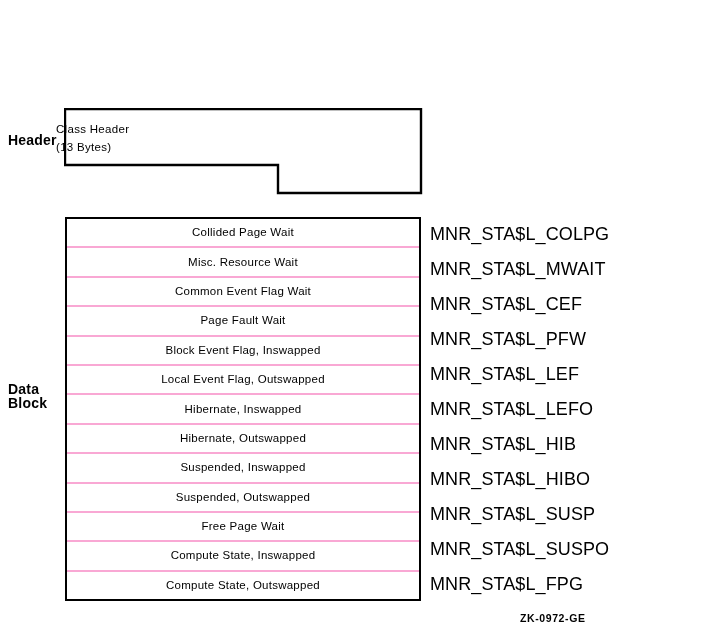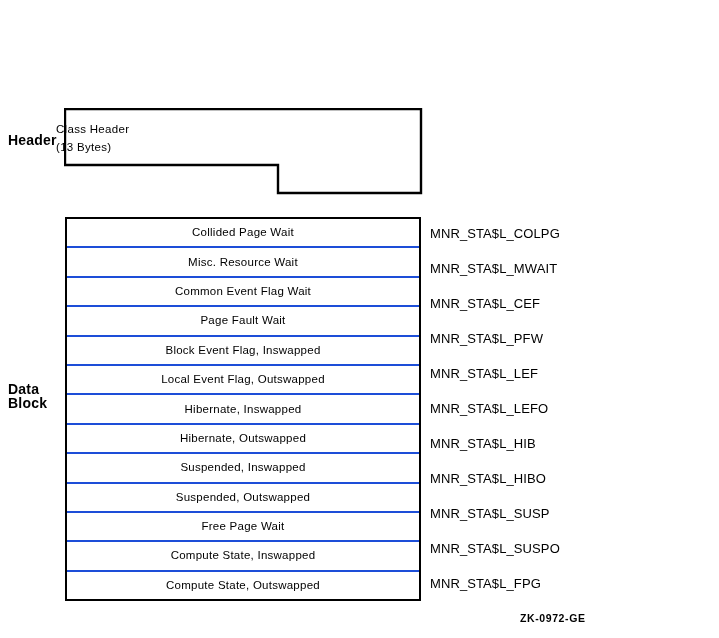--- a/index.html
+++ b/index.html
@@ -73,21 +73,21 @@
     top: 217px;
     width: 356px;
     height: 384px;
     border: 2px solid #000;
     box-sizing: border-box;
     display: flex;
     flex-direction: column;
   }
   .data-row {
     flex: 1 1 0;
-    border-bottom: 2px solid #1d4ed8;
+    border-bottom: 2px solid #f9a8d4;
     box-sizing: border-box;
     display: flex;
     align-items: center;
     justify-content: center;
     position: relative;
   }
   .data-row:last-child {
     border-bottom: none;
   }
   .row-label {
@@ -107,21 +107,21 @@
     display: flex;
     flex-direction: column;
   }
   .symbol-cell {
     flex: 1 1 0;
     display: flex;
     align-items: center;
     justify-content: flex-start;
   }
   .symbol-name {
-    font-size: 13px;
+    font-size: 18px;
     letter-spacing: 0.1px;
     line-height: 14px;
     white-space: nowrap;
   }
 
   
   #figure-id {
     position: absolute;
     left: 520px;
     top: 612px;

